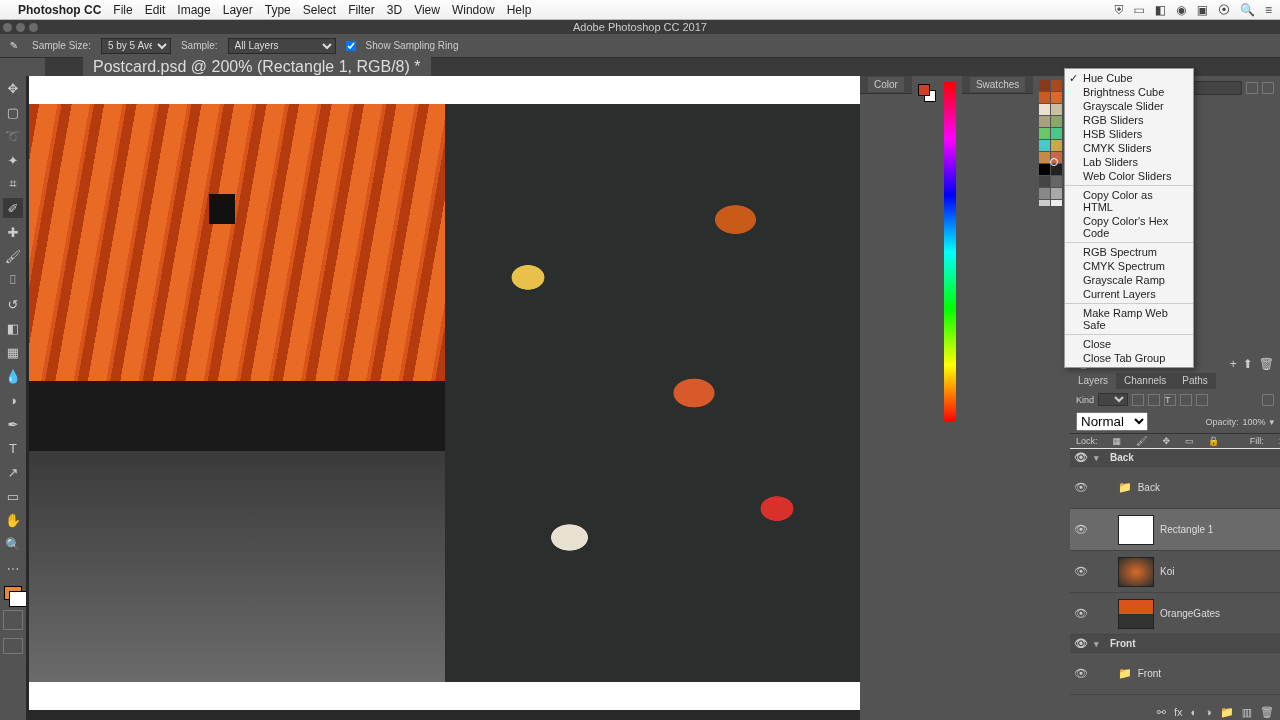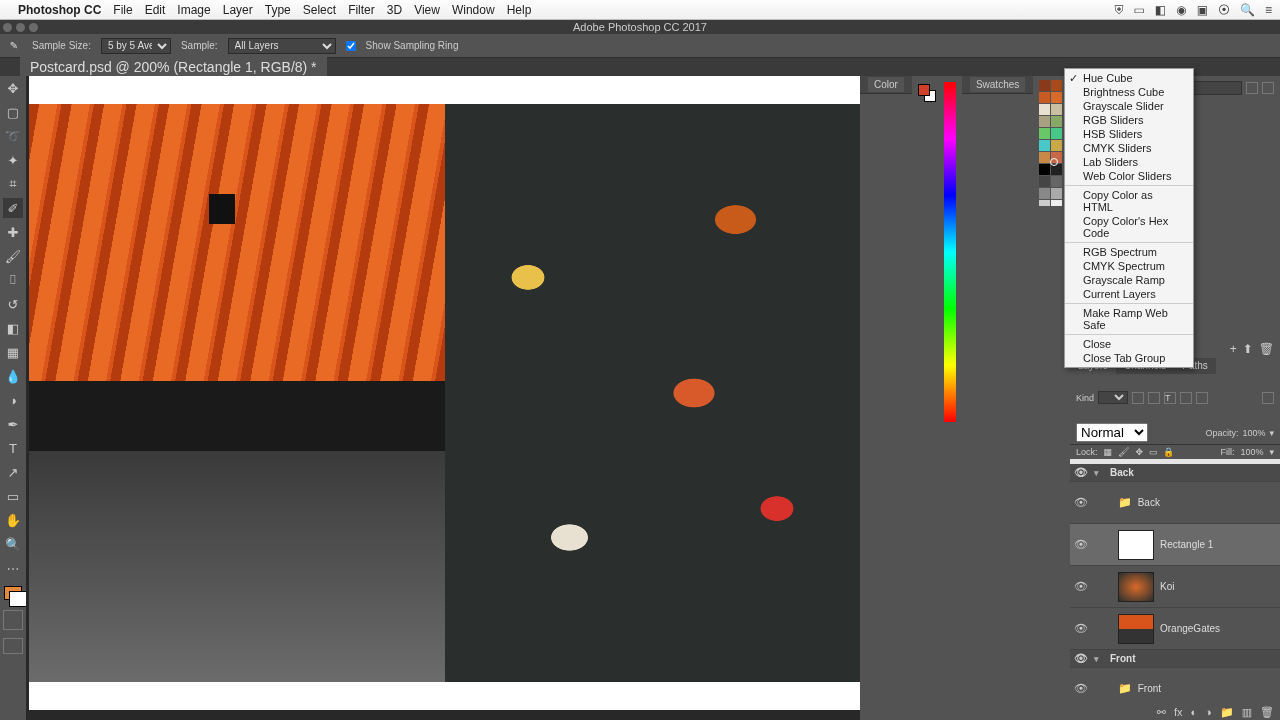--- a/index.html
+++ b/index.html
@@ -19,21 +19,21 @@
 .traffic span { width:9px; height:9px; border-radius:50%; background:#6b6b6b; display:inline-block; }
 
 
 .opts { height:24px; background:#535353; display:flex; align-items:center; padding:0 6px; gap:10px; border-bottom:1px solid #2f2f2f; font-size:10px; color:#ddd;}
 .opts .t-ico { width:16px; height:16px; display:flex; align-items:center; justify-content:center;}
 .opts label { color:#ccc; }
 .opts .sel { background:#444; border:1px solid #2a2a2a; color:#ddd; height:16px; font-size:10px; padding:0 2px; }
 .opts .chk { width:10px; height:10px; }
 
 
-.doc-tab-row { height:18px; background:#3a3a3a; display:flex; align-items:center; font-size:14px; padding-left:20px;}
+.doc-tab-row { height:18px; background:#3a3a3a; display:flex; align-items:center; font-size:16px; padding-left:38px;margin-left:45px;}
 .doc-tab { background:#535353; padding:2px 10px; color:#ddd; }
 
 
 .work { display:flex; height:644px; }
 .tools { width:26px; background:#535353; display:flex; flex-direction:column; align-items:center; padding-top:2px; gap:4px;}
 .tools .t { width:20px; height:20px; display:flex; align-items:center; justify-content:center; color:#ccc; font-size:13px; cursor:pointer;}
 .tools .sw { width:18px; height:14px; background:#e8893a; border:1px solid #000; margin-top:4px; position:relative;}
 .tools .sw::after { content:""; position:absolute; width:18px; height:14px; background:#fff; border:1px solid #000; left:4px; top:4px;}
 .tools .qm { width:20px; height:20px; border:1px solid #777; margin-top:6px;}
 .tools .sm { width:20px; height:16px; border:1px solid #777; margin-top:4px;}
@@ -78,25 +78,25 @@
 .lib-head .dd { flex:1; height:14px; background:#444; border:1px solid #333;}
 .lib-head .v { width:12px; height:12px; border:1px solid #777;}
 
 .lib-body { flex:1; background:#535353; }
 .lib-foot { height:18px; display:flex; align-items:center; justify-content:flex-end; padding:0 6px; gap:6px;}
 .lib-foot span { color:#ccc; font-size:12px; cursor:pointer;}
 
 .layers-head { height:16px; display:flex; font-size:10px;}
 .layers-head .tab { padding:2px 8px; background:#454545; color:#ccc;}
 .layers-head .tab.active { background:#535353;}
-.lay-opts { padding:17px 6px; display:flex; align-items:center; gap:4px; font-size:9px; color:#ccc;}
+.lay-opts { padding:4px 6px; display:flex; align-items:center; gap:4px; font-size:9px; color:#ccc;}
 .lay-opts .mini { width:12px; height:12px; border:1px solid #777;}
 .lay-opts .dd { background:#444; border:1px solid #333; height:13px; font-size:9px; color:#ccc;}
 .lay-opts2 { padding:2px 6px; display:flex; align-items:center; gap:4px; font-size:9px; color:#ccc; border-bottom:1px solid #333;}
-.lay-lock { padding:2px 6px; display:flex; align-items:center; gap:6px; font-size:9px; color:#ccc; border-bottom:5px solid #e5e5e5;}
+.lay-lock { padding:2px 6px; display:flex; align-items:center; gap:15px; font-size:9px; color:#ccc; border-bottom:1px solid #e5e5e5;}
 
 .layer-list { flex:1; overflow:hidden;}
 .lyr { display:flex; align-items:center; height:42px; padding:0 4px; gap:6px; border-bottom:1px solid #444;}
 .lyr.group { height:18px; font-weight:600; background:#4a4a4a;}
 .lyr .vis { width:14px; text-align:center; color:#ccc; font-size:11px;}
 .lyr .tw { width:10px; color:#aaa; font-size:9px;}
 .lyr .thumb { width:36px; height:30px; background:#888; border:1px solid #222;}
 .lyr .thumb.mask { background:#fff;}
 .lyr .name { font-size:10px; color:#ddd;}
 .lyr.sel { background:#6a6a6a;}

